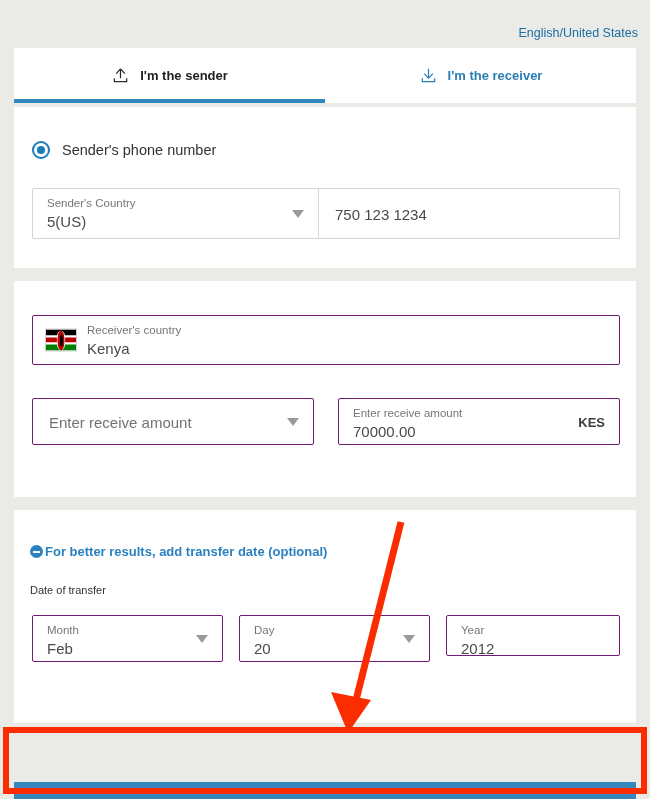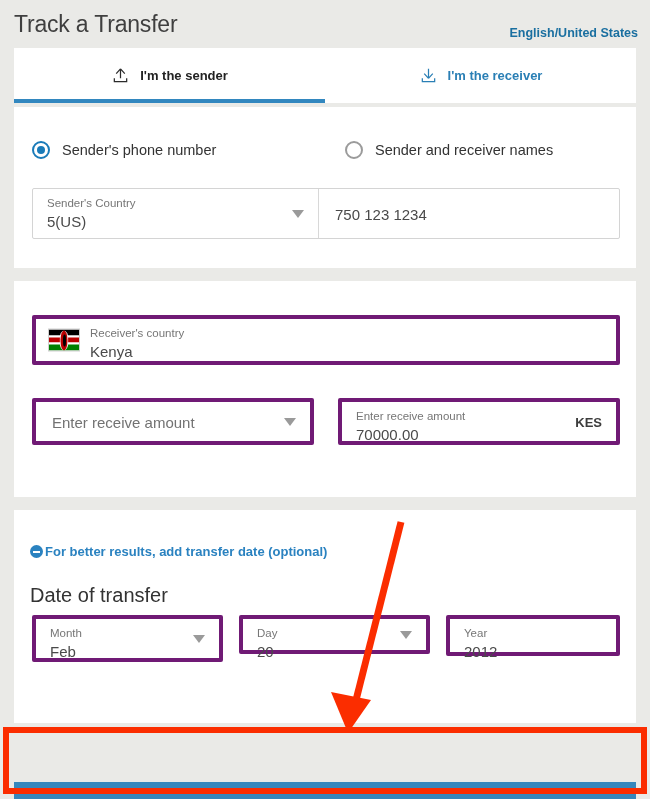--- a/index.html
+++ b/index.html
@@ -24,21 +24,21 @@
     left: 14px; top: 11px;
     font-size: 23px;
     font-weight: 400;
     color: #3f3f3f;
     letter-spacing: -0.2px;
   }
   .locale-link {
     position: absolute;
     right: 12px; top: 26px;
     font-size: 12.5px;
-    font-weight: bold;
+    font-weight: normal;
     color: #1a6fa0;
     cursor: pointer;
   }
 
   
   .tabs {
     position: absolute;
     left: 14px; top: 48px;
     width: 622px; height: 55px;
     background: #ffffff;
@@ -102,21 +102,21 @@
   }
   .radio-mark.off { border-color: #9b9b9b; }
   .radio-mark .dot {
     width: 8px; height: 8px;
     border-radius: 50%;
     background: #1a7bb9;
   }
 
   
   .field {
-    border: 4px solid #701a75;
+    border: 1px solid #701a75;
     background: #fff;
     position: relative;
     border-radius: 2px;
   }
   .field-label {
     position: absolute;
     left: 14px; top: 8px;
     font-size: 11.5px;
     color: #767676;
     white-space: nowrap;
@@ -238,25 +238,25 @@
     background: #2a82c0;
     display: flex; align-items: center; justify-content: center;
     flex: none;
   }
   .minus-circle .bar {
     width: 7px; height: 2px; background: #ffffff;
   }
   .date-heading {
     position: absolute;
     left: 30px; top: 584px;
-    font-size: 20px;
+    font-size: 11px;
     color: #333333;
   }
   .date-month { position:absolute; left: 32px;  top: 615px; width: 191px; height: 47px; }
-  .date-day   { position:absolute; left: 239px; top: 615px; width: 191px; height: 39px; }
+  .date-day   { position:absolute; left: 239px; top: 615px; width: 191px; height: 47px; }
   .date-year  { position:absolute; left: 446px; top: 615px; width: 174px; height: 41px; }
 
   
   .continue-btn {
     position: absolute;
     left: 14px; top: 737px;
     width: 622px; height: 47px;
     background: #3687bc;
     color: #ffffff;
     font-size: 15px;
@@ -279,21 +279,20 @@
     position: absolute;
     left: 0; top: 0;
     width: 650px; height: 799px;
     pointer-events: none;
   }
 </style>
 </head>
 <body>
 
 <div class="header">
-  <div class="page-title">Track a Transfer</div>
   <div class="locale-link">English/United States</div>
 </div>
 
 <div class="tabs">
 
   <div class="tab sender">
     <span class="tab-icon">
       <svg width="19" height="19" viewBox="0 0 20 20">
         <path d="M10 3 L10 13 M10 3 L5.5 8 M10 3 L14.5 8" stroke="#2b2b2b" stroke-width="1.3" fill="none"></path>
         <path d="M3.5 13 L3.5 16.5 L16.5 16.5 L16.5 13" stroke="#2b2b2b" stroke-width="1.3" fill="none"></path>
@@ -318,24 +317,20 @@
 <div class="panel panel-sender">
   <div class="radio-row">
 
     <div class="radio-opt first">
       <span class="radio-mark">
         <span class="dot"></span>
       </span>
       <span>Sender's phone number</span>
     </div>
 
-    <div class="radio-opt">
-      <span class="radio-mark off"></span>
-      <span>Sender and receiver names</span>
-    </div>
 
   </div>
 </div>
 
 <div class="sender-combo">
   <div class="sender-country">
     <span class="field-label">Sender's Country</span>
     <span class="field-value">5(US)</span>
     <span class="caret"></span>
   </div>

